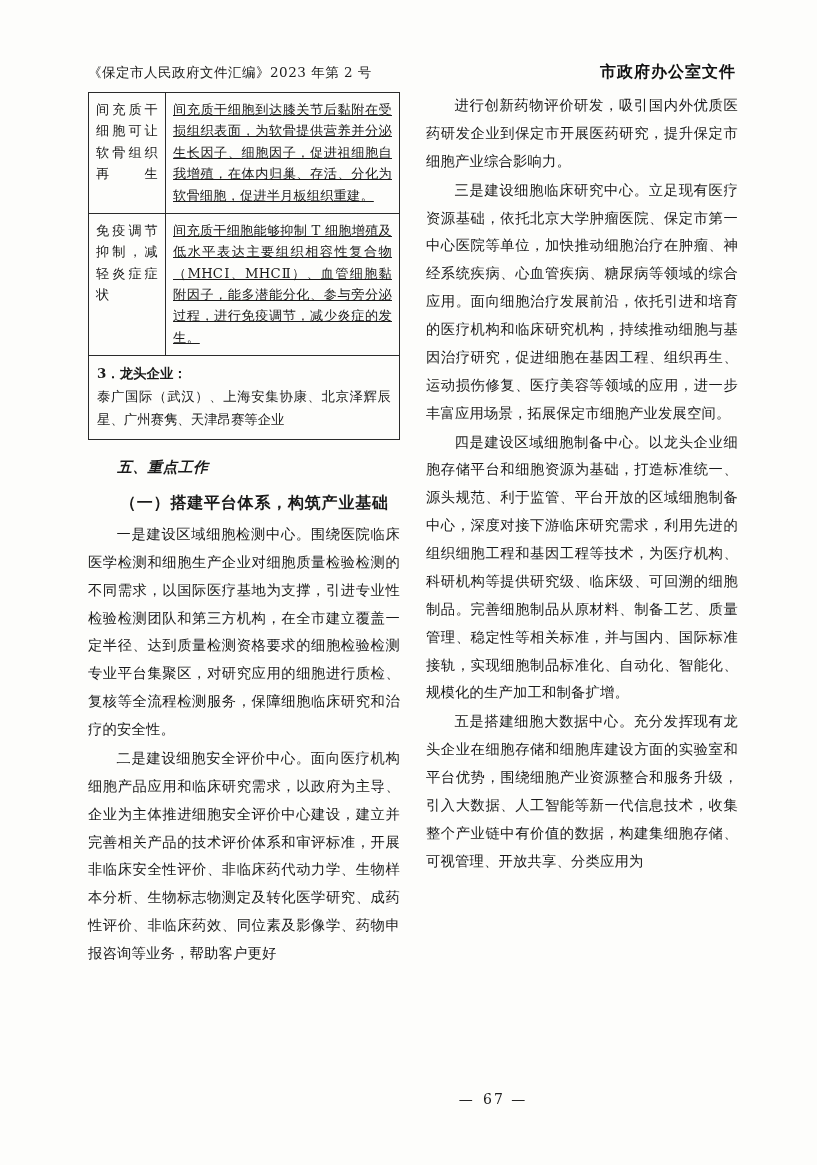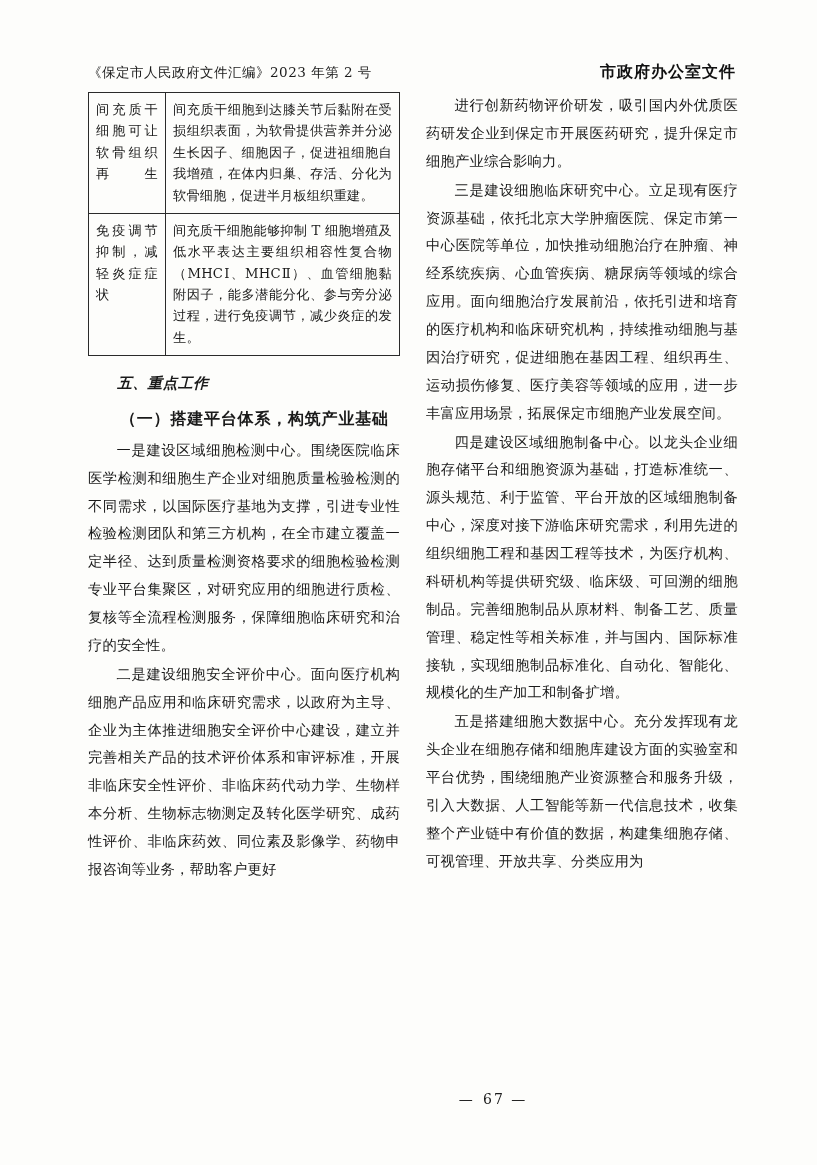--- a/index.html
+++ b/index.html
@@ -77,20 +77,21 @@
   td.label-cell {
     width: 62px;
     text-align: justify;
     text-align-last: justify;
     font-size: 13.2px;
     line-height: 1.66;
   }
   td.body-cell {
     text-align: justify;
     text-justify: inter-ideograph;
+    text-decoration: underline;
   }
   .list-block {
     margin-top: 0;
     border: 1px solid #2a2a2a;
     border-top: none;
     width: 312px;
     box-sizing: border-box;
     padding: 6px 8px 8px 8px;
     font-size: 13.4px;
     line-height: 1.72;
@@ -157,20 +158,24 @@
             <td class="label-cell">间充质干细胞可让软骨组织再生</td>
             <td class="body-cell">间充质干细胞到达膝关节后黏附在受损组织表面，为软骨提供营养并分泌生长因子、细胞因子，促进祖细胞自我增殖，在体内归巢、存活、分化为软骨细胞，促进半月板组织重建。</td>
           </tr>
           <tr>
             <td class="label-cell">免疫调节抑制，减轻炎症症状</td>
             <td class="body-cell">间充质干细胞能够抑制 T 细胞增殖及低水平表达主要组织相容性复合物（MHCⅠ、MHCⅡ）、血管细胞黏附因子，能多潜能分化、参与旁分泌过程，进行免疫调节，减少炎症的发生。</td>
           </tr>
         </tbody>
       </table>
 
+      <div class="list-block">
+        <span class="lead">3．龙头企业：</span>
+        <span>泰广国际（武汉）、上海安集协康、北京泽辉辰星、广州赛隽、天津昂赛等企业</span>
+      </div>
 
       <p class="heading1">五、重点工作</p>
       <p class="heading2">（一）搭建平台体系，构筑产业基础</p>
 
       <p class="para">一是建设区域细胞检测中心。围绕医院临床医学检测和细胞生产企业对细胞质量检验检测的不同需求，以国际医疗基地为支撑，引进专业性检验检测团队和第三方机构，在全市建立覆盖一定半径、达到质量检测资格要求的细胞检验检测专业平台集聚区，对研究应用的细胞进行质检、复核等全流程检测服务，保障细胞临床研究和治疗的安全性。</p>
       <p class="para">二是建设细胞安全评价中心。面向医疗机构细胞产品应用和临床研究需求，以政府为主导、企业为主体推进细胞安全评价中心建设，建立并完善相关产品的技术评价体系和审评标准，开展非临床安全性评价、非临床药代动力学、生物样本分析、生物标志物测定及转化医学研究、成药性评价、非临床药效、同位素及影像学、药物申报咨询等业务，帮助客户更好</p>
     </div>
 
     <div class="col col-right">
       <p class="para">进行创新药物评价研发，吸引国内外优质医药研发企业到保定市开展医药研究，提升保定市细胞产业综合影响力。</p>

